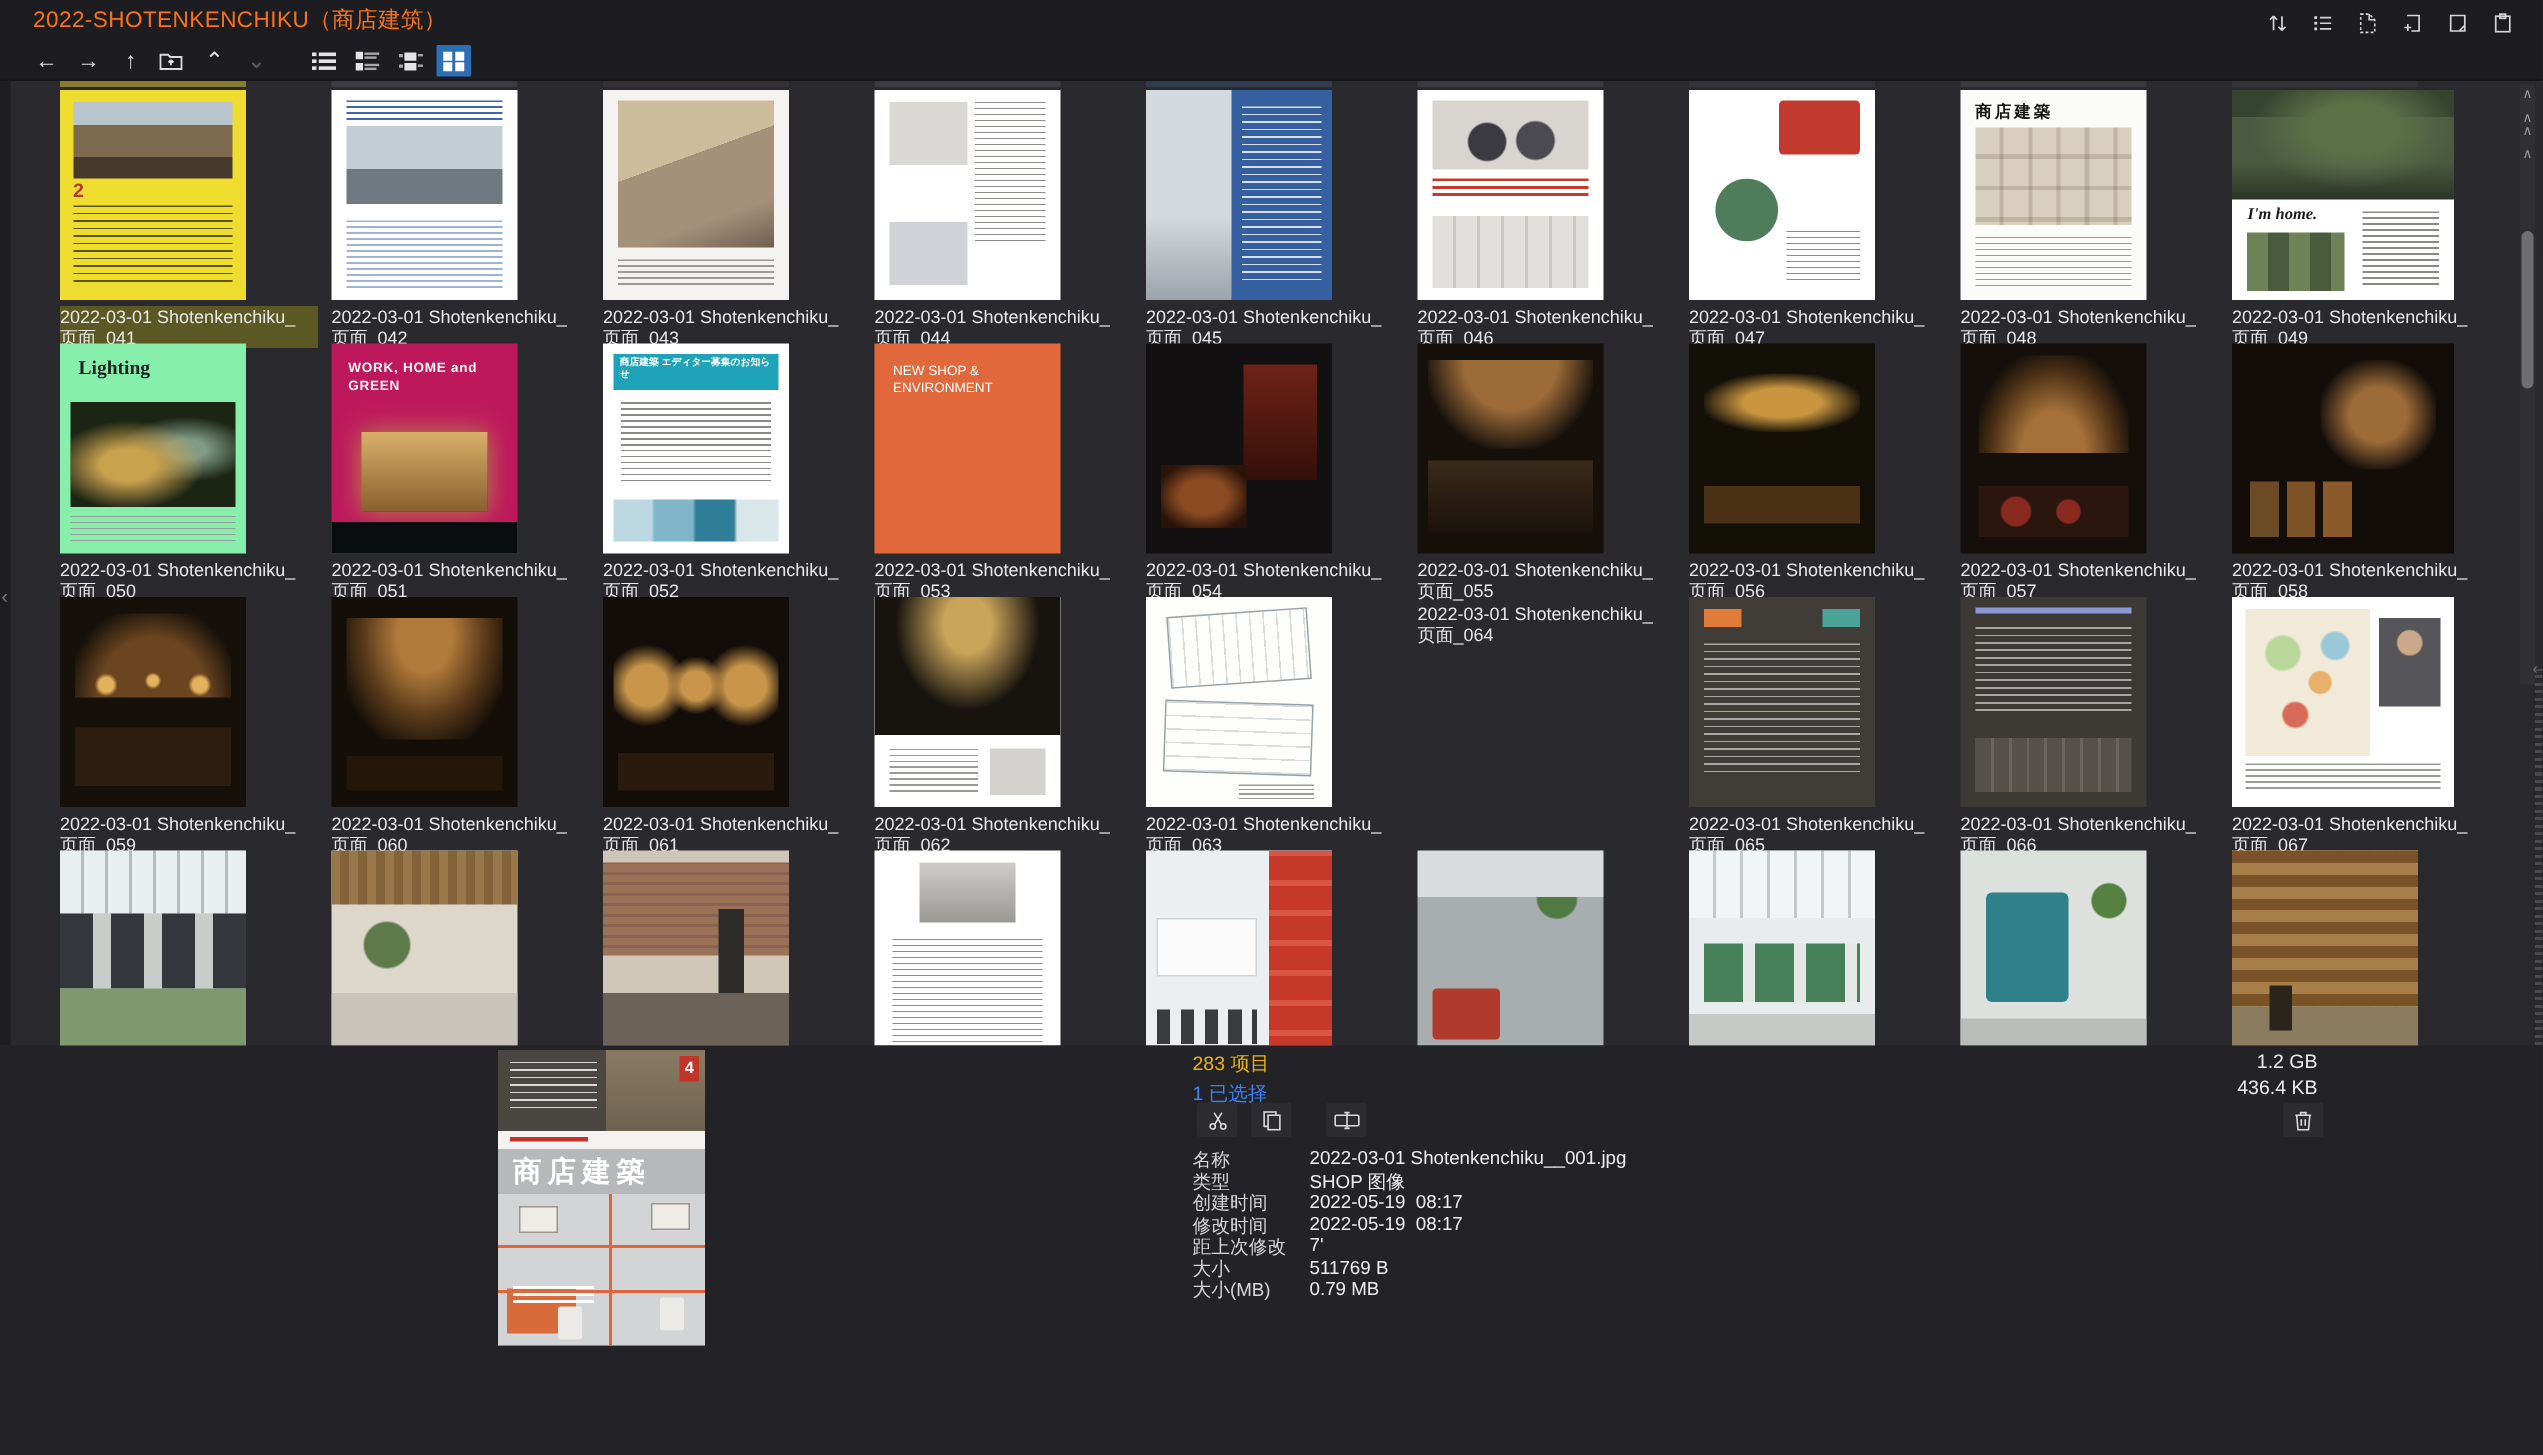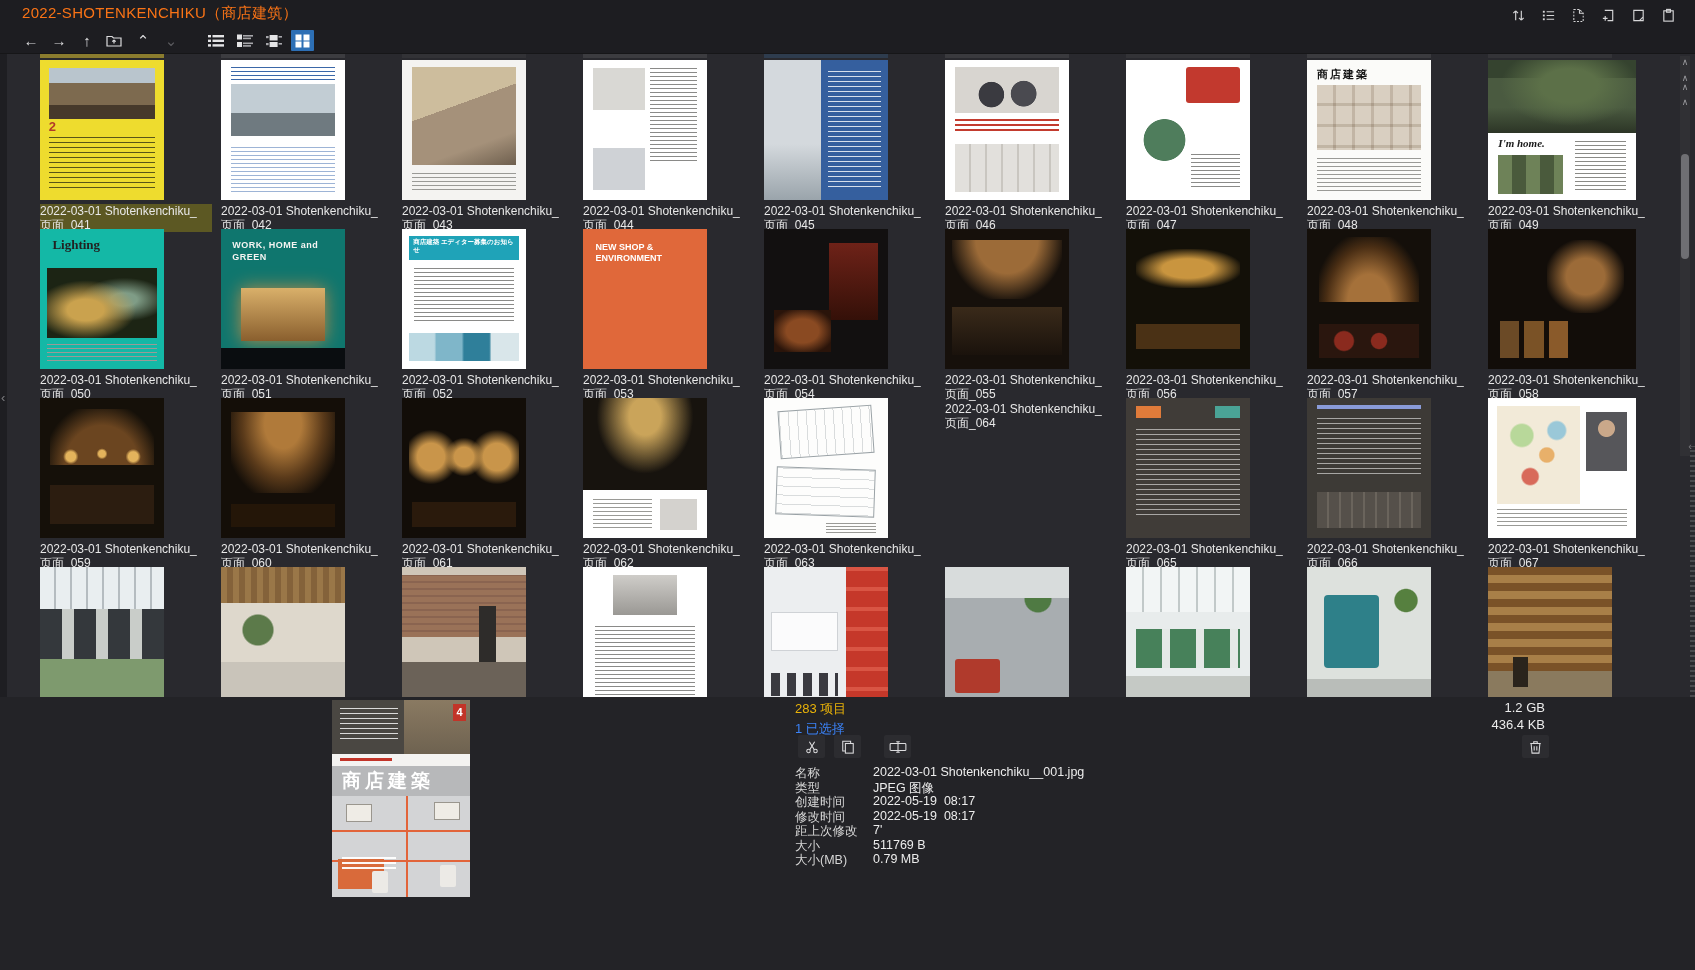--- a/index.html
+++ b/index.html
@@ -26,21 +26,21 @@
   .thumb>div,.thumb .cap{position:absolute}
   .flabel{margin-top:4px;width:172px;color:#e8e8e8;font-size:12px;line-height:14px;white-space:nowrap}
   .flabel.hl{background:#5c5823}
   
   .c-num{top:42%;left:7%;color:#b23a2a;font-weight:700;font-size:13px}
   .c-mast{top:5%;left:8%;color:#141414;font-weight:700;font-size:11px;letter-spacing:2px}
   .c-imhome{top:55%;left:7%;color:#1a1a1a;font-style:italic;font-weight:700;font-size:11px;font-family:"Liberation Serif",serif}
   .c-light{top:6%;left:10%;color:#222;font-weight:600;font-size:13px;font-family:"Liberation Serif",serif}
   .c-work{top:7%;left:9%;right:9%;color:#f4f4f2;font-weight:700;font-size:9px;line-height:1.35;letter-spacing:.5px}
   .c-editor{top:6.5%;left:9%;right:6%;color:#fff;font-size:6.5px;font-weight:700;line-height:1.2}
-  .c-newshop{top:9%;left:10%;right:12%;color:#fff;font-weight:700;font-size:9px;line-height:1.3}
+  .c-newshop{top:9%;left:10%;right:12%;color:#fff;font-weight:400;font-size:9px;line-height:1.3}
   .c-office{top:40%;left:9%;color:#111;font-weight:800;font-size:15px;letter-spacing:3px}
   .c-office2{top:13%;left:9%;color:#3a3a3a;font-size:7px}
   
   .t-yellow{background:#eedc2e}
   .t-yellow .p1{top:6%;left:7%;right:7%;height:36%;background:linear-gradient(180deg,#b9c5cd 0 30%,#7d6a4f 30% 72%,#46392b 72% 100%)}
   .t-yellow .p2{bottom:7%;left:7%;right:7%;height:38%;background:repeating-linear-gradient(180deg,rgba(40,40,16,.75) 0 1px,transparent 1px 5px)}
   .t-bluespread{background:#fff}
   .t-bluespread .p1{top:5%;left:8%;right:8%;height:9%;background:repeating-linear-gradient(180deg,#3a67a8 0 1px,transparent 1px 4px)}
   .t-bluespread .p2{top:17%;left:8%;right:8%;height:37%;background:linear-gradient(180deg,#c2cdd4 0 55%,#6f7a80 55% 100%)}
   .t-bluespread .p3{bottom:6%;left:8%;right:8%;height:32%;background:repeating-linear-gradient(180deg,#9db4d6 0 1px,transparent 1px 4px)}
@@ -62,24 +62,24 @@
   .t-redsofa .p1{top:5%;right:8%;width:44%;height:26%;background:#c2392e;border-radius:3px}
   .t-redsofa .p2{top:42%;left:8%;width:46%;height:30%;background:radial-gradient(circle,#4f7d5c 0 58%,transparent 60%)}
   .t-redsofa .p3{bottom:7%;right:8%;width:40%;height:26%;background:repeating-linear-gradient(180deg,#8a8a88 0 1px,transparent 1px 4px)}
   .t-backnumber{background:#fbfbf9}
   .t-backnumber .p1{top:18%;left:8%;right:8%;height:46%;background:repeating-linear-gradient(90deg,#e7e2da 0 16px,#cfc6ba 16px 19px),repeating-linear-gradient(180deg,#efe9e2 0 18px,#d5ccc0 18px 21px);background-blend-mode:multiply}
   .t-backnumber .p2{bottom:6%;left:8%;right:8%;height:24%;background:repeating-linear-gradient(180deg,#9a9a96 0 1px,transparent 1px 4px)}
   .t-imhome{background:#fff}
   .t-imhome .p1{top:0;left:0;right:0;height:52%;background:radial-gradient(ellipse at 55% 35%,#5c7048 0 25%,transparent 60%),linear-gradient(180deg,#35432f 0 25%,#4a5a40 25% 65%,#2c3526 100%)}
   .t-imhome .p2{bottom:4%;left:7%;width:44%;height:28%;background:repeating-linear-gradient(90deg,#6e8258 0 14px,#4a5a3c 14px 28px)}
   .t-imhome .p3{right:7%;top:58%;width:34%;height:36%;background:repeating-linear-gradient(180deg,#8a8a86 0 1px,transparent 1px 4px)}
-  .t-lighting{background:#14b8a6}
+  .t-lighting{background:#86efac}
   .t-lighting .p1{top:28%;left:6%;right:6%;height:50%;background:radial-gradient(ellipse at 35% 60%,#caa24e 0 18%,transparent 50%),radial-gradient(ellipse at 70% 45%,#7f9c86 0 12%,transparent 40%),#1c2414}
   .t-lighting .p2{bottom:5%;left:6%;right:6%;height:13%;background:repeating-linear-gradient(180deg,#9a9a96 0 1px,transparent 1px 4px)}
-  .t-workhome{background:#0f766e}
+  .t-workhome{background:#be185d}
   .t-workhome .p1{bottom:20%;left:16%;right:16%;height:38%;background:linear-gradient(180deg,#d9b06a,#8a5f2e);box-shadow:0 0 18px #b98c4a}
   .t-workhome .p2{bottom:0;left:0;right:0;height:15%;background:#0a0d10}
   .t-editor{background:#fff}
   .t-editor .p1{top:5%;left:6%;right:6%;height:17%;background:#1fa3b8}
   .t-editor .p2{top:28%;left:10%;right:10%;height:38%;background:repeating-linear-gradient(180deg,#8a8a88 0 1px,transparent 1px 4px)}
   .t-editor .p3{bottom:6%;left:6%;right:6%;height:20%;background:linear-gradient(90deg,#bcd9e2 0 23%,#7fb6c9 25% 48%,#2f7f9a 50% 73%,#d9e6ea 75% 100%)}
   .t-orange{background:#e0683a}
   .t-dark1{background:#121010}
   .t-dark1 .p1{right:8%;top:10%;width:40%;height:55%;background:linear-gradient(180deg,#6e2218,#341008)}
   .t-dark1 .p2{left:8%;bottom:12%;width:46%;height:30%;background:radial-gradient(ellipse,#8a4a22 0 40%,#2a140a 80%)}
@@ -736,21 +736,21 @@
     </div>
   </div>
 
   <div class="details" id="details">
       <div class="drow">
         <div class="dlabel">名称</div>
         <div class="dvalue">2022-03-01 Shotenkenchiku__001.jpg</div>
       </div>
       <div class="drow">
         <div class="dlabel">类型</div>
-        <div class="dvalue">JPEG 图像</div>
+        <div class="dvalue">SHOP 图像</div>
       </div>
       <div class="drow">
         <div class="dlabel">创建时间</div>
         <div class="dvalue">2022-05-19  08:17</div>
       </div>
       <div class="drow">
         <div class="dlabel">修改时间</div>
         <div class="dvalue">2022-05-19  08:17</div>
       </div>
       <div class="drow">

